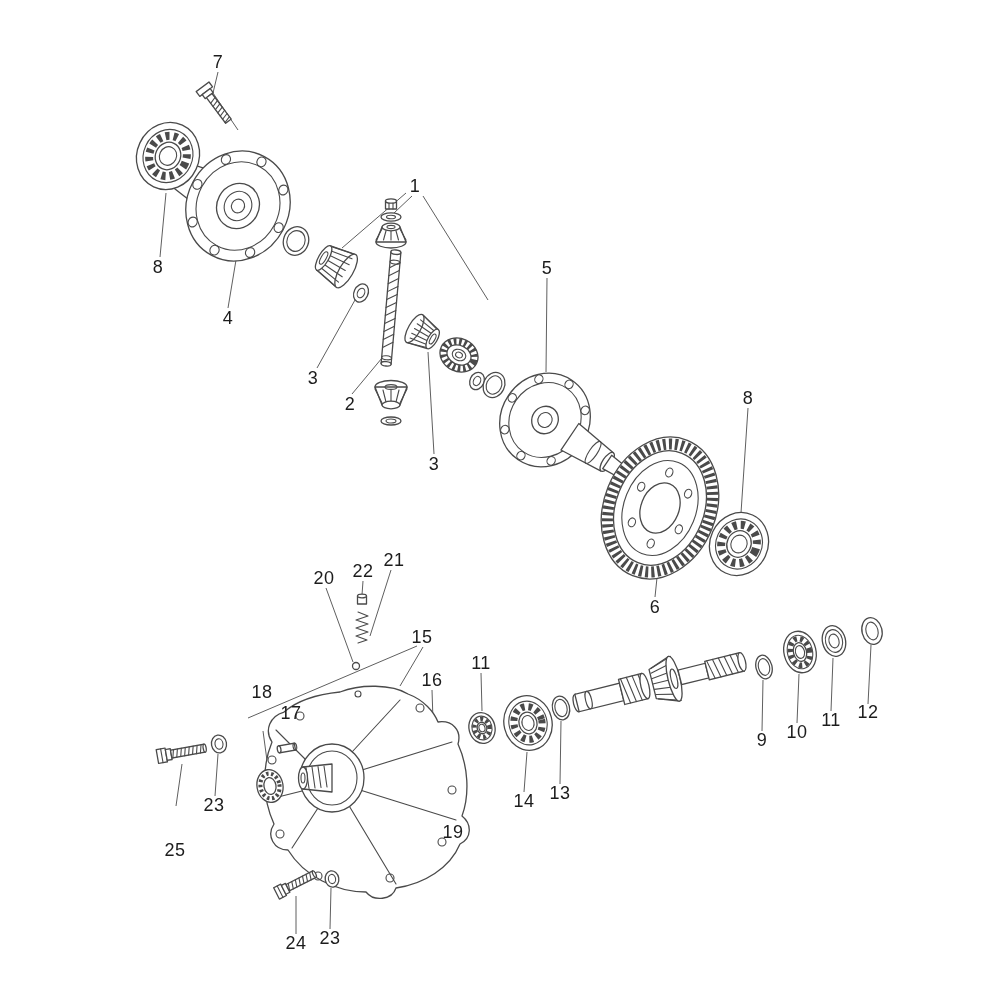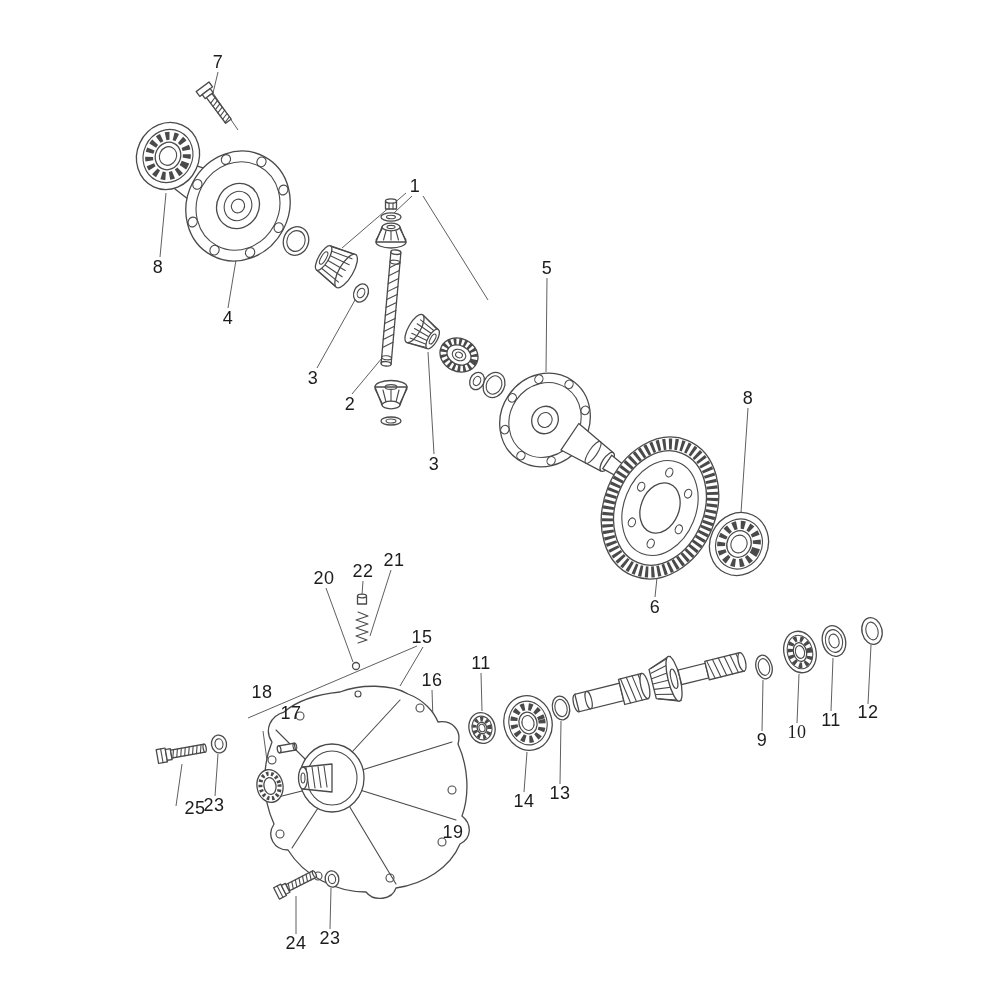--- a/index.html
+++ b/index.html
@@ -370,23 +370,23 @@
       <span class="callout" style="left: 363px; top: 571px;">22</span>
       <span class="callout" style="left: 324px; top: 578px;">20</span>
       <span class="callout" style="left: 655px; top: 607px;">6</span>
       <span class="callout" style="left: 422px; top: 637px;">15</span>
       <span class="callout" style="left: 481px; top: 663px;">11</span>
       <span class="callout" style="left: 432px; top: 680px;">16</span>
       <span class="callout" style="left: 291px; top: 713px;">17</span>
       <span class="callout" style="left: 868px; top: 712px;">12</span>
       <span class="callout" style="left: 831px; top: 720px;">11</span>
       <span class="callout" style="left: 262px; top: 692px; text-align: center;">18</span>
-      <span class="callout" style="left: 797px; top: 732px; font-family: Liberation Serif, serif;">10</span>
+      <span class="callout" style="left: 797px; top: 732px;">10</span>
       <span class="callout" style="left: 762px; top: 740px;">9</span>
       <span class="callout" style="left: 560px; top: 793px; text-align: right;">13</span>
       <span class="callout" style="left: 524px; top: 801px; text-align: right;">14</span>
       <span class="callout" style="left: 214px; top: 805px;">23</span>
-      <span class="callout" style="left: 175px; top: 808px; margin-left: 20px;">25</span>
+      <span class="callout" style="left: 175px; top: 850px;">25</span>
       <span class="callout" style="left: 453px; top: 820px; margin-top: 12px;">19</span>
       <span class="callout" style="left: 330px; top: 938px;">23</span>
       <span class="callout" style="left: 296px; top: 943px; text-align: center;">24</span>
     </div>
 </div>
 
 </body></html>

